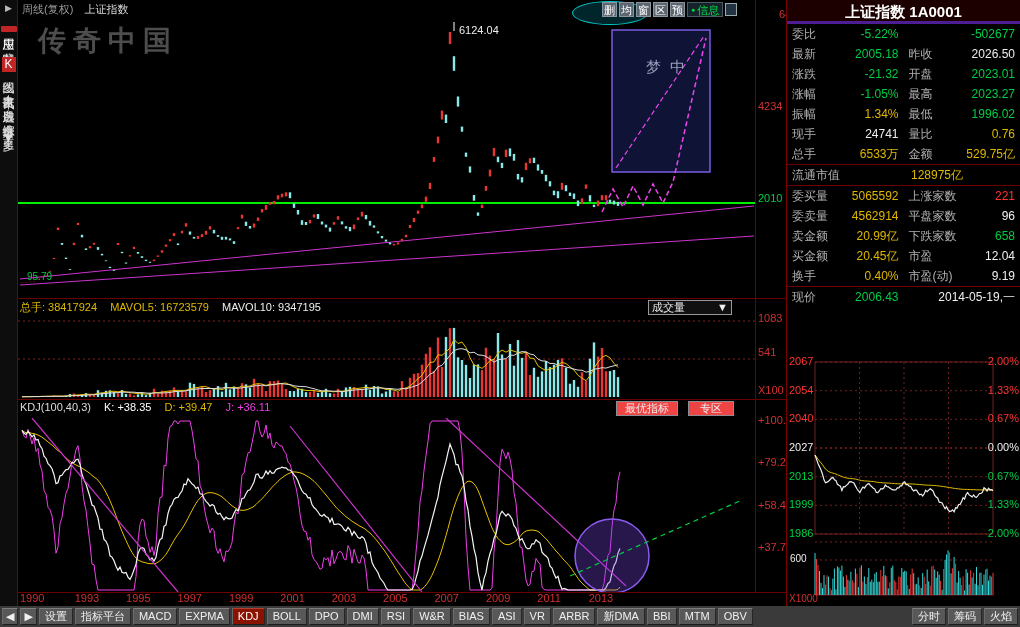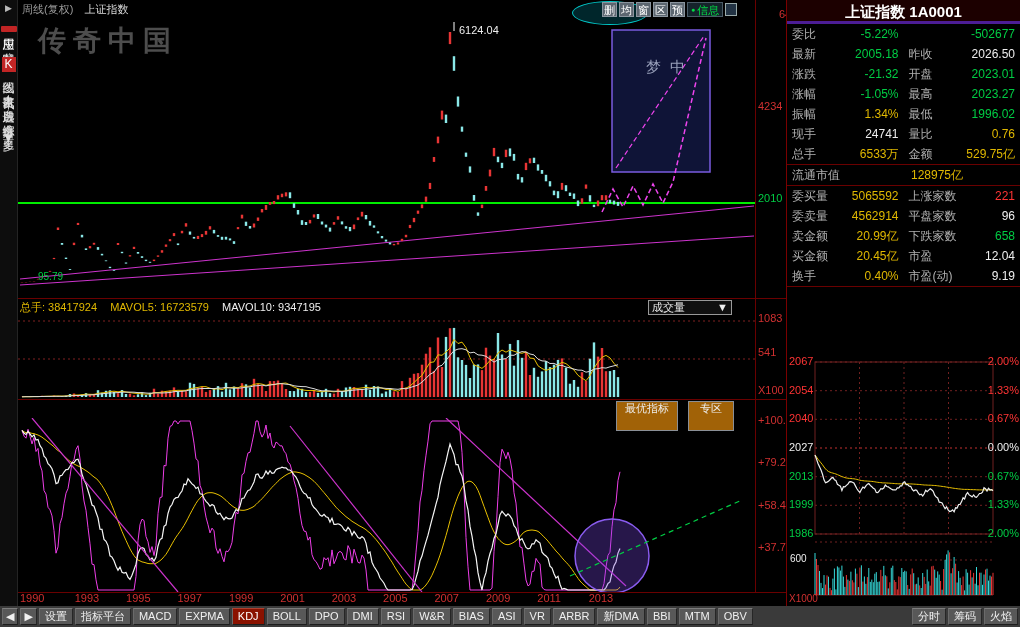--- a/index.html
+++ b/index.html
@@ -20,21 +20,21 @@
 .hline{position:absolute;left:0;width:768px;height:1px;background:#6a0000}
 #vline{position:absolute;left:737px;top:0;width:1px;height:592px;background:#6a0000}
 .axlbl{position:absolute;left:740px;font-size:11px;color:#d03030;white-space:nowrap}
 .axgreen{color:#00cc44}
 #main-header{position:absolute;left:4px;top:2px;font-size:11px}
 #main-header .per{color:#999;margin-right:8px}
 #main-header .sym{color:#ddd}
 #watermark{position:absolute;left:20px;top:22px;font-size:28px;font-weight:bold;
   color:#4d4d4d;letter-spacing:7px}
 #peak-label{position:absolute;left:441px;top:24px;color:#eee;font-size:11px}
-#low-label{position:absolute;left:20px;top:271px;color:#00cc44;font-size:10px}
+#low-label{position:absolute;left:9px;top:271px;color:#00cc44;font-size:10px}
 #dream-label{position:absolute;left:628px;top:58px;color:#98a0ba;font-size:15px;letter-spacing:9px}
 #ellipse-anno{position:absolute;left:554px;top:1px;width:76px;height:24px;border:1px solid #00c8c8;
   border-radius:50%;background:rgba(0,85,95,.45)}
 #mini-btns{position:absolute;left:584px;top:2px;display:flex;gap:2px;align-items:center}
 .mini-btn{width:15px;height:15px;background:#5c6670;color:#fff;font-size:11px;line-height:15px;
   text-align:center;border:1px solid #8a949e}
 .info-btn{color:#00dd44;font-size:11px;height:15px;line-height:14px;padding:0 3px;
   border:1px solid #4a5a66;background:#15232b;display:flex;align-items:center;gap:2px}
 .info-dot{color:#00dd44;font-size:7px}
 .mini-box{width:12px;height:13px;border:1px solid #9aa;background:#223344}
@@ -42,21 +42,21 @@
 #vol-header .y{color:#e0b800;margin-right:10px}
 #vol-header .w{color:#eee}
 #vol-dropdown{position:absolute;left:630px;top:300px;width:84px;height:15px;border:1px solid #999;
   background:#101010;color:#eee;font-size:11px;line-height:13px;display:flex;
   justify-content:space-between;padding:0 3px}
 #kdj-header{position:absolute;left:2px;top:401px;font-size:11px;white-space:nowrap}
 #kdj-header .t{color:#ddd;margin-right:10px}
 #kdj-header .k{color:#fff;margin-right:10px}
 #kdj-header .d{color:#e0b800;margin-right:10px}
 #kdj-header .j{color:#ee3ee8}
-.kdj-btn{position:absolute;top:401px;height:30px;background:#a16207;border:1px solid #8a8f96;
+.kdj-btn{position:absolute;top:401px;height:15px;background:#ef4444;border:1px solid #8a8f96;
   color:#eee;font-size:11px;line-height:13px;text-align:center}
 #btn-best{left:598px;width:62px}
 #btn-zone{left:670px;width:46px}
 .yr{position:absolute;top:592px;color:#d03030;font-size:11px}
 
 #right-panel{position:absolute;left:786px;top:0;width:234px;height:606px;background:#000;
   border-left:1px solid #7a0000}
 #qp-title{height:24px;line-height:24px;text-align:center;color:#fff;font-weight:bold;
   font-size:15px;background:#1c0000;border-bottom:3px solid #4c1d95}
 .q-row{display:flex;height:20px;line-height:20px}
@@ -445,20 +445,26 @@
           <line x1="588" y1="81" x2="588" y2="55.2" stroke="#e83535" stroke-width="2.4"></line>
           <line x1="592" y1="81" x2="592" y2="55.1" stroke="#8ae8e8" stroke-width="2.4"></line>
           <line x1="596" y1="81" x2="596" y2="54.0" stroke="#8ae8e8" stroke-width="2.4"></line>
           <line x1="600" y1="81" x2="600" y2="61.1" stroke="#8ae8e8" stroke-width="2.4"></line>
         </g>
         <polyline points="4,80.8 8,80.7 12,80.7 16,80.6 20,80.6 24,80.4 28,80.3 32,80.2 36,80.1 40,80.0 44,80.1 48,80.0 52,79.5 56,79.1 60,79.0 64,78.7 68,78.2 72,78.3 76,78.4 80,77.3 84,76.9 88,76.5 92,75.6 96,75.2 100,75.8 104,75.3 108,75.9 112,76.6 116,77.2 120,77.4 124,77.9 128,78.1 132,78.0 136,76.7 140,76.5 144,76.2 148,75.4 152,75.0 156,74.7 160,74.3 164,74.4 168,74.3 172,72.7 176,72.0 180,71.4 184,70.6 188,70.7 192,72.2 196,73.2 200,72.7 204,73.7 208,71.9 212,71.7 216,71.3 220,71.7 224,70.1 228,70.4 232,70.0 236,68.4 240,67.6 244,68.1 248,69.4 252,68.1 256,68.6 260,67.9 264,67.4 268,67.0 272,69.0 276,71.0 280,72.7 284,73.8 288,74.4 292,74.6 296,74.5 300,75.3 304,75.8 308,75.1 312,75.3 316,75.9 320,75.1 324,75.2 328,74.9 332,73.6 336,72.3 340,72.4 344,71.9 348,71.3 352,71.9 356,71.7 360,71.2 364,72.1 368,73.5 372,73.1 376,74.2 380,75.3 384,72.8 388,72.1 392,70.0 396,66.5 400,62.7 404,59.4 408,52.6 412,46.5 416,45.9 420,38.8 424,39.3 428,35.9 432,32.1 436,23.5 440,27.5 444,26.1 448,31.6 452,41.6 456,49.0 460,50.4 464,52.4 468,49.0 472,44.5 476,43.3 480,37.1 484,34.0 488,36.2 492,33.9 496,35.2 500,36.6 504,37.3 508,35.9 512,42.1 516,42.5 520,49.8 524,52.5 528,54.4 532,52.9 536,52.2 540,48.9 544,46.3 548,47.6 552,50.9 556,54.0 560,59.3 564,62.1 568,64.7 572,59.7 576,52.2 580,46.2 584,41.3 588,39.4 592,41.9 596,47.4 600,51.5" fill="none" stroke="#e8c000" stroke-width="1"></polyline>
         <polyline points="4,80.8 8,80.7 12,80.7 16,80.6 20,80.6 24,80.5 28,80.4 32,80.4 36,80.3 40,80.3 44,80.3 48,80.2 52,79.9 56,79.6 60,79.5 64,79.4 68,79.1 72,78.9 76,78.8 80,78.2 84,77.8 88,77.3 92,77.0 96,76.8 100,76.6 104,76.1 108,76.2 112,76.1 116,76.2 120,76.6 124,76.6 128,77.0 132,77.3 136,76.9 140,77.0 144,77.0 148,76.8 152,76.5 156,75.7 160,75.4 164,75.3 168,74.9 172,73.9 176,73.4 180,72.9 184,72.5 188,72.5 192,72.5 196,72.6 200,72.1 204,72.1 208,71.3 212,72.0 216,72.2 220,72.2 224,71.9 228,71.1 232,70.9 236,69.9 240,69.7 244,69.1 248,69.9 252,69.0 256,68.5 260,67.7 264,67.7 268,68.2 272,68.5 276,69.8 280,70.3 284,70.6 288,70.7 292,71.8 296,72.7 300,74.0 304,74.8 308,74.8 312,75.0 316,75.2 320,75.2 324,75.5 328,75.0 332,74.5 336,74.1 340,73.7 344,73.5 348,73.1 352,72.8 356,72.0 360,71.8 364,72.0 368,72.4 372,72.5 376,73.0 380,73.3 384,72.5 388,72.8 392,71.6 396,70.3 400,69.0 404,66.1 408,62.3 412,58.2 416,56.2 420,50.7 424,49.3 428,44.3 432,39.3 436,34.7 440,33.1 444,32.7 448,33.8 452,36.9 456,36.2 460,38.9 464,39.2 468,40.3 472,43.1 476,46.2 480,43.7 484,43.2 488,42.6 492,39.2 496,39.3 500,36.9 504,35.6 508,36.0 512,38.0 516,38.9 520,43.2 524,44.9 528,45.1 532,47.5 536,47.4 540,49.3 544,49.4 548,51.0 552,51.9 556,53.1 560,54.1 564,54.2 568,56.2 572,55.3 576,53.1 580,52.7 584,51.7 588,52.1 592,50.8 596,49.8 600,48.8" fill="none" stroke="#dddddd" stroke-width="1"></polyline>
       </svg>
     <div class="hline" style="top:399px"></div>
 
+    <div id="kdj-header">
+      <span class="t">KDJ(100,40,3)</span>
+      <span class="k">K: +38.35</span>
+      <span class="d">D: +39.47</span>
+      <span class="j">J: +36.11</span>
+    </div>
     <div class="kdj-btn" id="btn-best">最优指标</div>
     <div class="kdj-btn" id="btn-zone">专区</div>
     <svg id="svg-kdj" width="737" height="174" style="top:418px">
         <polyline points="4,12.3 6,18.1 8,20.2 10,11.3 12,18.4 14,25.9 16,19.5 18,33.5 20,30.4 22,47.0 24,52.9 26,72.7 28,76.1 30,89.3 32,91.8 34,97.9 36,112.6 38,135.2 40,128.9 42,105.6 44,99.5 46,85.8 48,75.2 50,70.6 52,58.3 54,44.6 56,41.6 58,31.4 60,27.7 62,40.9 64,67.9 66,83.0 68,92.3 70,109.5 72,125.8 74,146.2 76,146.6 78,161.8 80,172.0 82,172.0 84,172.0 86,172.0 88,172.0 90,172.0 92,172.0 94,172.0 96,172.0 98,172.0 100,172.0 102,172.0 104,172.0 106,172.0 108,172.0 110,172.0 112,172.0 114,172.0 116,172.0 118,158.4 120,122.7 122,106.4 124,101.2 126,102.5 128,118.5 130,123.7 132,134.4 134,128.6 136,137.5 138,127.5 140,95.7 142,79.5 144,79.0 146,47.4 148,47.9 150,20.2 152,8.4 154,7.5 156,3.0 158,3.0 160,6.0 162,3.0 164,3.0 166,3.0 168,3.0 170,3.0 172,3.0 174,12.6 176,25.1 178,40.9 180,42.6 182,67.4 184,72.6 186,87.9 188,99.2 190,106.7 192,114.9 194,110.1 196,112.8 198,130.0 200,135.4 202,130.7 204,138.4 206,143.8 208,133.0 210,133.7 212,130.3 214,124.4 216,107.0 218,94.3 220,95.9 222,79.9 224,56.7 226,55.3 228,43.3 230,34.9 232,34.3 234,24.9 236,15.3 238,3.0 240,3.0 242,13.7 244,19.1 246,15.4 248,7.0 250,20.5 252,15.0 254,27.1 256,30.0 258,24.1 260,25.4 262,27.9 264,27.8 266,33.1 268,35.7 270,44.2 272,46.1 274,53.0 276,62.8 278,69.6 280,80.3 282,95.9 284,107.4 286,113.1 288,113.5 290,122.2 292,119.0 294,136.7 296,141.7 298,143.5 300,147.1 302,151.3 304,150.2 306,139.6 308,141.9 310,139.7 312,148.2 314,131.9 316,145.7 318,141.0 320,134.8 322,133.4 324,134.8 326,140.9 328,142.0 330,127.6 332,131.9 334,145.2 336,131.2 338,137.6 340,144.4 342,145.1 344,137.1 346,140.1 348,151.9 350,172.0 352,172.0 354,172.0 356,172.0 358,172.0 360,172.0 362,172.0 364,172.0 366,172.0 368,172.0 370,172.0 372,172.0 374,172.0 376,172.0 378,172.0 380,172.0 382,172.0 384,172.0 386,172.0 388,172.0 390,172.0 392,172.0 394,171.4 396,156.8 398,134.1 400,113.4 402,84.0 404,72.3 406,52.4 408,37.2 410,23.1 412,5.8 414,3.0 416,3.0 418,3.0 420,3.0 422,3.0 424,3.0 426,3.0 428,3.0 430,3.0 432,3.0 434,3.0 436,3.0 438,3.0 440,3.0 442,13.7 444,34.3 446,71.0 448,119.6 450,148.8 452,172.0 454,172.0 456,172.0 458,172.0 460,172.0 462,172.0 464,172.0 466,172.0 468,172.0 470,172.0 472,172.0 474,170.2 476,133.3 478,112.5 480,78.6 482,44.6 484,31.2 486,35.2 488,40.8 490,34.2 492,40.9 494,52.0 496,74.8 498,85.1 500,108.8 502,129.0 504,129.5 506,145.9 508,162.0 510,167.9 512,166.3 514,153.4 516,153.2 518,140.4 520,143.9 522,145.8 524,169.0 526,171.5 528,172.0 530,172.0 532,172.0 534,172.0 536,172.0 538,172.0 540,172.0 542,172.0 544,172.0 546,172.0 548,172.0 550,172.0 552,172.0 554,172.0 556,172.0 558,172.0 560,172.0 562,172.0 564,172.0 566,172.0 568,172.0 570,172.0 572,172.0 574,172.0 576,172.0 578,172.0 580,172.0 582,172.0 584,172.0 586,165.5 588,148.9 590,137.2 592,134.2 594,108.8 596,91.8 598,84.6 600,62.5 602,53.8" fill="none" stroke="#ee3ee8" stroke-width="1"></polyline>
         <polyline points="4,12.3 6,13.8 8,14.7 10,14.4 12,14.7 14,15.4 16,15.6 18,16.4 20,17.0 22,18.0 24,19.2 26,20.7 28,22.2 30,23.9 32,25.5 34,27.1 36,28.8 38,30.9 40,32.6 42,33.9 44,36.1 46,38.1 48,39.8 50,41.7 52,43.4 54,44.6 56,46.0 58,47.0 60,48.0 62,48.9 64,50.2 66,51.4 68,52.7 70,54.0 72,55.6 74,57.4 76,59.0 78,60.4 80,62.2 82,64.9 84,67.6 86,70.9 88,74.5 90,78.3 92,82.8 94,87.5 96,92.4 98,97.8 100,103.3 102,108.4 104,113.4 106,118.0 108,122.4 110,126.8 112,130.9 114,134.4 116,137.6 118,140.2 120,142.0 122,142.9 124,143.9 126,144.3 128,144.9 130,145.5 132,145.7 134,145.7 136,145.7 138,145.3 140,144.1 142,142.7 144,141.0 146,138.7 148,136.3 150,133.1 152,129.5 154,125.9 156,122.4 158,119.1 160,116.3 162,113.5 164,110.7 166,107.5 168,104.0 170,100.2 172,96.2 174,92.5 176,88.8 178,85.3 180,82.4 182,80.1 184,77.9 186,76.5 188,75.3 190,74.8 192,74.7 194,74.7 196,75.1 198,75.8 200,76.6 202,77.6 204,78.9 206,80.6 208,82.3 210,84.3 212,86.1 214,87.8 216,89.2 218,90.3 220,91.5 222,92.1 224,92.3 226,92.3 228,91.9 230,91.3 232,90.4 234,89.5 236,88.3 238,86.5 240,84.4 242,82.7 244,80.7 246,78.5 248,76.2 250,74.0 252,71.6 254,69.3 256,67.3 258,65.3 260,63.2 262,61.3 264,59.8 266,58.3 268,57.0 270,55.9 272,55.0 274,54.2 276,53.9 278,54.0 280,54.4 282,54.8 284,55.5 286,56.3 288,57.5 290,58.7 292,60.0 294,61.6 296,63.3 298,65.3 300,67.5 302,69.8 304,72.3 306,74.6 308,77.0 310,79.4 312,82.0 314,84.3 316,86.8 318,89.2 320,91.3 322,93.2 324,95.0 326,96.8 328,98.7 330,100.1 332,101.7 334,103.3 336,104.5 338,105.7 340,107.0 342,108.2 344,109.2 346,110.4 348,111.7 350,113.5 352,115.0 354,117.2 356,119.3 358,121.5 360,124.0 362,126.7 364,129.4 366,132.0 368,134.9 370,138.0 372,141.2 374,144.1 376,147.7 378,151.0 380,154.1 382,157.1 384,160.2 386,163.3 388,166.1 390,168.2 392,170.4 394,171.8 396,172.0 398,172.0 400,172.0 402,172.0 404,171.0 406,169.3 408,167.0 410,164.2 412,161.0 414,157.2 416,152.7 418,147.9 420,142.8 422,137.1 424,131.0 426,124.3 428,117.5 430,110.3 432,102.7 434,95.7 436,89.2 438,83.5 440,78.1 442,73.7 444,69.7 446,66.6 448,64.5 450,63.3 452,63.2 454,64.0 456,65.9 458,68.5 460,72.3 462,77.2 464,82.9 466,88.4 468,94.0 470,99.4 472,104.9 474,109.8 476,114.0 478,117.5 480,120.5 482,122.6 484,124.4 486,125.8 488,126.5 490,126.7 492,126.2 494,125.3 496,124.2 498,122.7 500,120.9 502,118.7 504,116.1 506,114.3 508,113.1 510,112.5 512,112.2 514,112.0 516,112.3 518,112.6 520,113.4 522,114.8 524,116.9 526,118.9 528,120.9 530,123.1 532,125.7 534,128.1 536,130.5 538,133.0 540,135.1 542,137.3 544,139.8 546,142.1 548,144.2 550,146.3 552,148.7 554,151.4 556,154.4 558,157.4 560,160.3 562,163.0 564,165.1 566,167.0 568,168.7 570,170.5 572,172.0 574,172.0 576,172.0 578,172.0 580,172.0 582,172.0 584,172.0 586,172.0 588,172.0 590,172.0 592,172.0 594,172.0 596,172.0 598,172.0 600,171.3 602,169.0" fill="none" stroke="#e8c000" stroke-width="1"></polyline>
         <polyline points="4,12.3 6,15.2 8,16.5 10,13.3 12,15.9 14,18.9 16,16.9 18,22.1 20,21.5 22,27.7 24,30.4 26,38.1 28,40.2 30,45.7 32,47.6 34,50.7 36,56.7 38,65.6 40,64.7 42,57.8 44,57.3 46,54.0 48,51.6 50,51.4 52,48.3 54,44.6 56,44.6 58,41.8 60,41.2 62,46.2 64,56.1 66,62.0 68,65.9 70,72.5 72,79.0 74,87.0 76,88.2 78,94.2 80,99.9 82,111.2 84,111.3 86,121.4 88,123.3 90,127.6 92,137.8 94,139.1 96,142.8 98,148.2 100,152.2 102,149.1 104,154.3 106,155.1 108,154.4 110,159.1 112,161.5 114,157.2 116,151.7 118,146.2 120,135.5 122,130.8 124,129.6 126,130.4 128,136.1 130,138.2 132,141.9 134,140.0 136,143.0 138,139.4 140,128.0 142,121.6 144,120.3 146,108.3 148,106.8 150,95.5 152,89.1 154,86.5 156,81.3 158,79.7 160,79.5 162,75.7 164,73.1 166,66.0 168,66.8 170,60.7 172,63.3 174,65.9 176,67.5 178,70.5 180,69.1 182,75.8 184,76.1 186,80.3 188,83.3 190,85.4 192,88.1 194,86.5 196,87.6 198,93.9 200,96.2 202,95.3 204,98.7 206,101.7 208,99.2 210,100.7 212,100.9 214,100.0 216,95.2 218,91.6 220,92.9 222,88.0 224,80.4 226,80.0 228,75.7 230,72.5 232,71.7 234,68.0 236,64.0 238,56.4 240,56.0 242,59.7 244,60.2 246,57.5 248,53.1 250,56.1 252,52.7 254,55.3 256,54.9 258,51.6 260,50.6 262,50.2 264,49.1 266,49.9 268,49.9 270,52.0 272,52.0 274,53.8 276,56.9 278,59.2 280,63.0 282,68.5 284,72.8 286,75.3 288,76.2 290,79.8 292,79.7 294,86.6 296,89.5 298,91.4 300,94.0 302,97.0 304,98.2 306,96.3 308,98.7 310,99.5 312,104.1 314,100.2 316,106.4 318,106.4 320,105.8 322,106.6 324,108.3 326,111.5 328,113.1 330,109.3 332,111.8 334,117.2 336,113.4 338,116.3 340,119.5 342,120.5 344,118.5 346,120.3 348,125.1 350,135.3 352,134.0 354,144.2 356,148.5 358,151.5 360,154.8 362,160.0 364,162.5 366,165.2 368,169.5 370,172.0 372,172.0 374,172.0 376,172.0 378,172.0 380,172.0 382,172.0 384,172.0 386,172.0 388,172.0 390,172.0 392,172.0 394,171.7 396,167.4 398,160.2 400,153.2 402,142.8 404,138.1 406,130.3 408,123.7 410,117.2 412,109.2 414,101.4 416,94.0 418,86.2 420,79.2 422,66.5 424,58.4 426,50.9 428,43.4 430,34.3 432,26.1 434,31.4 436,36.5 438,46.7 440,46.6 442,53.7 444,57.9 446,68.1 448,82.9 450,91.8 452,108.4 454,118.2 456,130.9 458,138.9 460,154.7 462,164.2 464,172.0 466,160.6 468,154.7 470,143.2 472,135.5 474,129.9 476,120.5 478,115.8 480,106.5 482,96.6 484,93.3 486,95.6 488,98.0 490,95.9 492,97.8 494,100.9 496,107.7 498,110.2 500,116.8 502,122.2 504,120.6 506,124.9 508,129.4 510,130.9 512,130.2 514,125.8 516,125.9 518,121.8 520,123.6 522,125.1 524,134.2 526,136.5 528,138.0 530,140.2 532,148.2 534,150.1 536,155.7 538,160.0 540,158.3 542,166.2 544,171.2 546,170.4 548,171.1 550,172.0 552,172.0 554,172.0 556,172.0 558,172.0 560,172.0 562,172.0 564,172.0 566,172.0 568,172.0 570,172.0 572,172.0 574,172.0 576,172.0 578,172.0 580,172.0 582,172.0 584,172.0 586,172.0 588,169.6 590,165.4 592,163.9 594,154.6 596,147.7 598,144.0 600,135.1 602,130.6" fill="none" stroke="#f5f5f5" stroke-width="1.2"></polyline>
         <line x1="14" y1="0" x2="160" y2="174" stroke="#cc33cc" stroke-width="1.2"></line>
         <line x1="272" y1="8" x2="404" y2="174" stroke="#cc33cc" stroke-width="1.2"></line>
         <line x1="428" y1="0" x2="608" y2="168" stroke="#cc33cc" stroke-width="1.2"></line>
         <circle cx="594" cy="138" r="37" fill="rgba(120,70,230,0.32)" stroke="#8a5cf0" stroke-width="1.5"></circle>
@@ -616,20 +622,30 @@
           <div class="q-cell">
             <span class="q-label">换手</span>
             <span class="q-value qc-yellow">0.40%</span>
           </div>
           <div class="q-cell">
             <span class="q-label">市盈(动)</span>
             <span class="q-value qc-white">9.19</span>
           </div>
         </div>
         <div class="q-sep"></div>
+        <div class="q-row">
+          <div class="q-cell">
+            <span class="q-label">现价</span>
+            <span class="q-value qc-green">2006.43</span>
+          </div>
+          <div class="q-cell">
+            <span class="q-label"></span>
+            <span class="q-value qc-white">2014-05-19,一</span>
+          </div>
+        </div>
       </div>
     <div id="intraday-wrap">
       <svg id="svg-intraday" width="234" height="256">
           <line x1="28" y1="12" x2="206" y2="12" stroke="#702020" stroke-dasharray="2,3"></line>
           <line x1="28" y1="40.7" x2="206" y2="40.7" stroke="#702020" stroke-dasharray="2,3"></line>
           <line x1="28" y1="69.3" x2="206" y2="69.3" stroke="#702020" stroke-dasharray="2,3"></line>
           <line x1="28" y1="98" x2="206" y2="98" stroke="#c03030" stroke-dasharray="2,3"></line>
           <line x1="28" y1="126.7" x2="206" y2="126.7" stroke="#702020" stroke-dasharray="2,3"></line>
           <line x1="28" y1="155.3" x2="206" y2="155.3" stroke="#702020" stroke-dasharray="2,3"></line>
           <line x1="28" y1="184" x2="206" y2="184" stroke="#702020" stroke-dasharray="2,3"></line>

